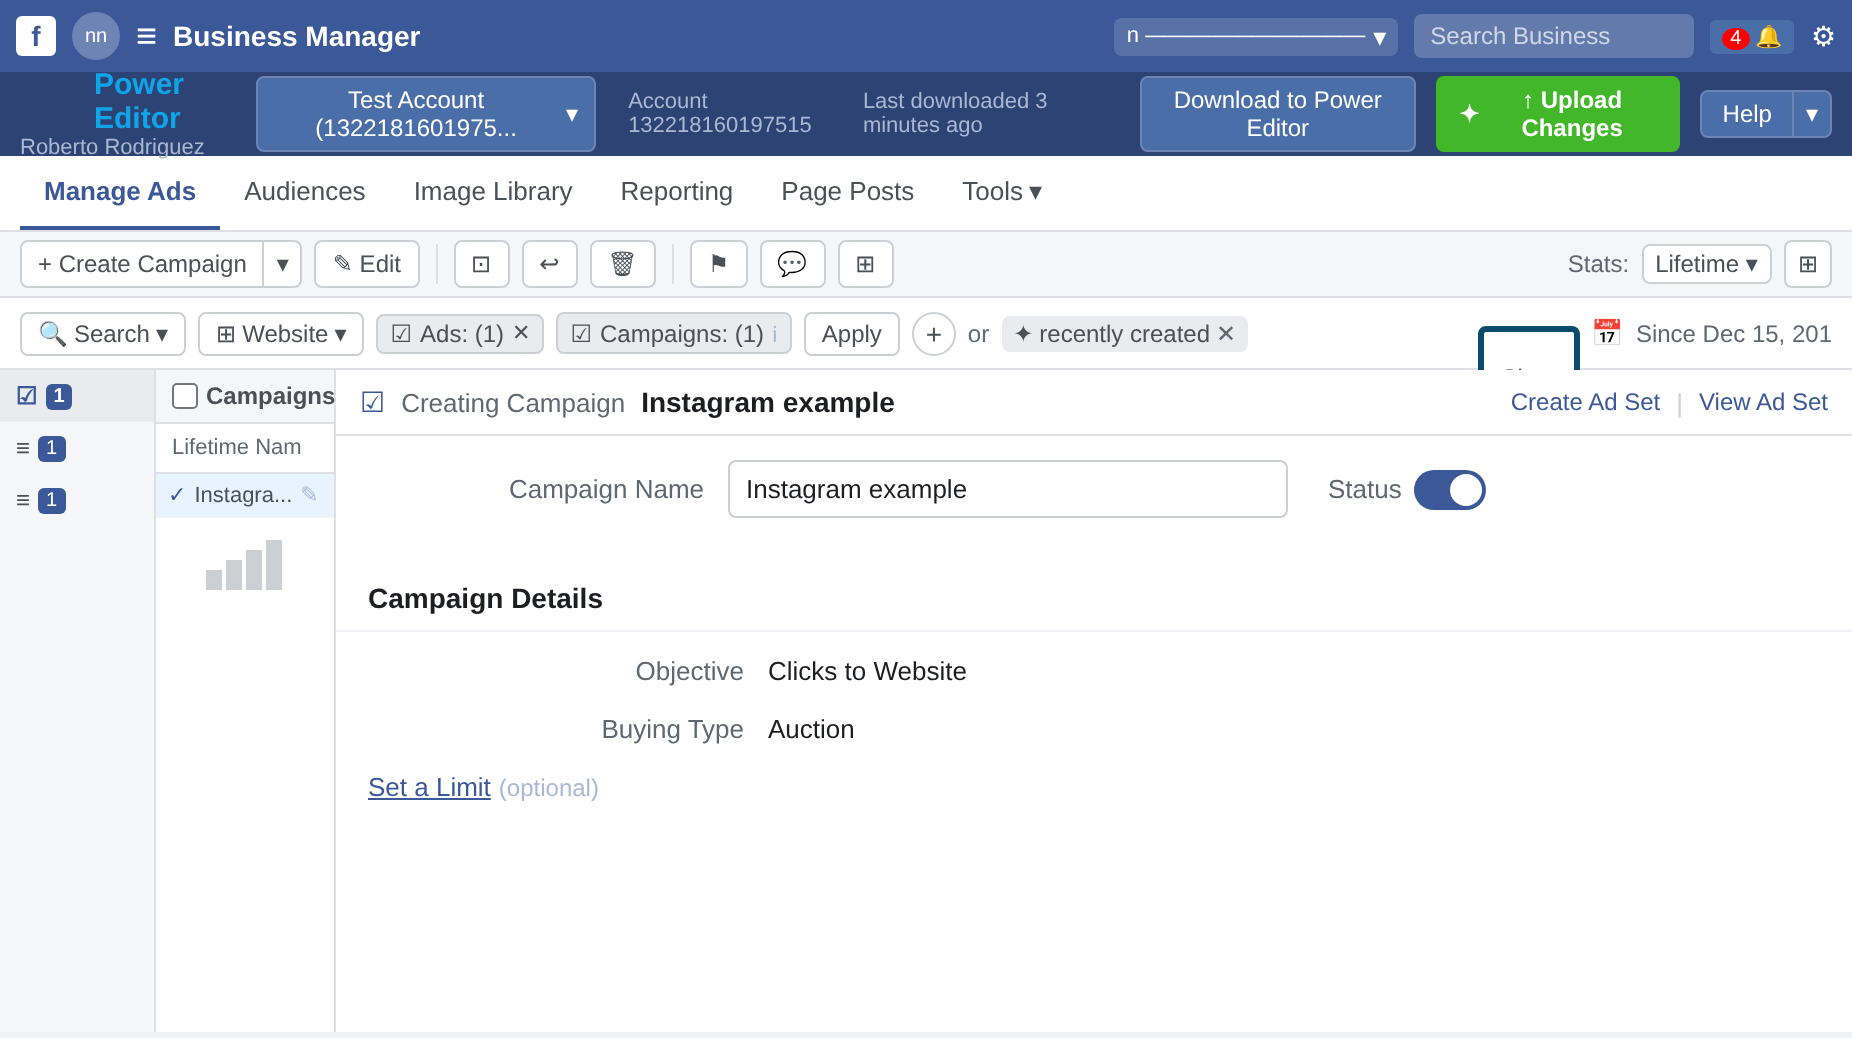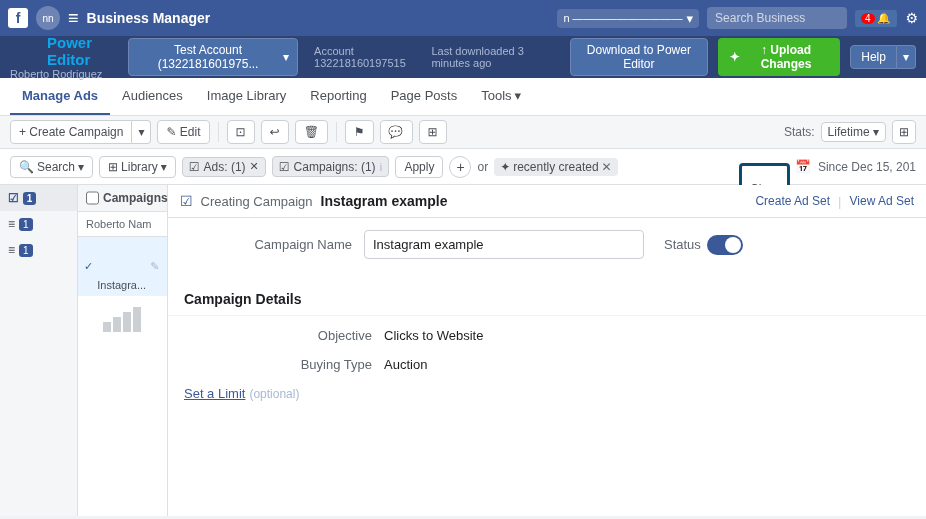--- a/index.html
+++ b/index.html
@@ -123,21 +123,21 @@
       background: white;
       border-right: 1px solid #dddfe2;
       display: flex;
       flex-direction: column;
     }
     .panel-header { padding: 6px 8px; background: #f5f6f7; border-bottom: 1px solid #dddfe2; display: flex; align-items: center; gap: 4px; font-size: 12px; font-weight: 600; color: #4b4f56; }
     .panel-checkbox { width: 14px; height: 14px; }
     .panel-row { display: flex; align-items: center; padding: 4px 6px; gap: 4px; cursor: pointer; border-bottom: 1px solid #f0f2f5; font-size: 11px; }
     .panel-row.selected { background: #e7f3ff; }
     .panel-row-check { color: #3b5998; }
-    .panel-row-text { color: #4b4f56; overflow: hidden; text-overflow: ellipsis; white-space: nowrap; max-width: 55px; margin-top: 38px; }
+    .panel-row-text { color: #4b4f56; overflow: hidden; text-overflow: ellipsis; white-space: nowrap; max-width: 55px; }
     .panel-row-edit { color: #aab8d4; font-size: 11px; cursor: pointer; }
     .chart-area { padding: 6px; display: flex; justify-content: center; }
 
     
     .editor-panel {
       flex: 1;
       background: white;
       overflow-y: auto;
     }
     .editor-header { padding: 8px 12px; border-bottom: 1px solid #dddfe2; display: flex; align-items: center; gap: 8px; }
@@ -262,21 +262,21 @@
 </div>
 
 <div class="filter-bar">
   <button class="search-filter-btn">
     <span>🔍</span>
     <span>Search</span>
     <span>▾</span>
   </button>
   <button class="search-filter-btn">
     <span>⊞</span>
-    <span>Library</span>
+    <span>Website</span>
     <span>▾</span>
   </button>
   <div class="filter-chip">
     <span>☑</span>
     <span>Ads: (1)</span>
     <span class="filter-chip-close">✕</span>
   </div>
   <div class="filter-chip">
     <span>☑</span>
     <span>Campaigns: (1)</span>
@@ -313,21 +313,21 @@
       <span class="left-panel-badge">1</span>
     </div>
   </div>
 
   <div class="campaigns-panel">
     <div class="panel-header">
       <input type="checkbox" class="panel-checkbox" style="">
       <span>Campaigns</span>
     </div>
     <div class="panel-header" style="background:white;font-weight:normal;font-size:11px;color:#606770;">
-      <span>Roberto Nam</span>
+      <span>Lifetime Nam</span>
     </div>
     <div class="panel-row selected">
       <span class="panel-row-check">✓</span>
       <span class="panel-row-text">Instagra...</span>
       <span class="panel-row-edit">✎</span>
     </div>
     <div class="chart-area">
       <svg width="50" height="30">
         <rect x="5" y="20" width="8" height="10" fill="#ccd0d5"></rect>
         <rect x="15" y="15" width="8" height="15" fill="#ccd0d5"></rect>

